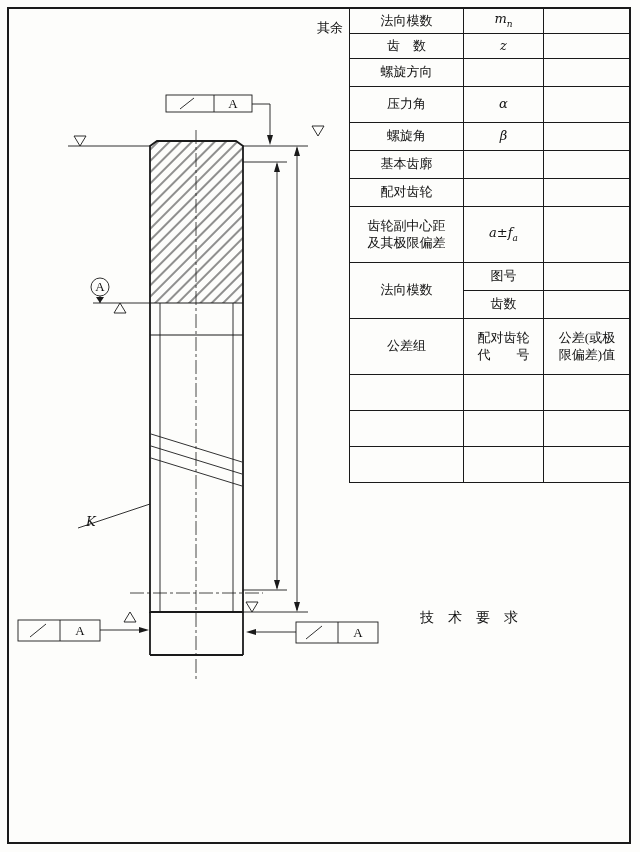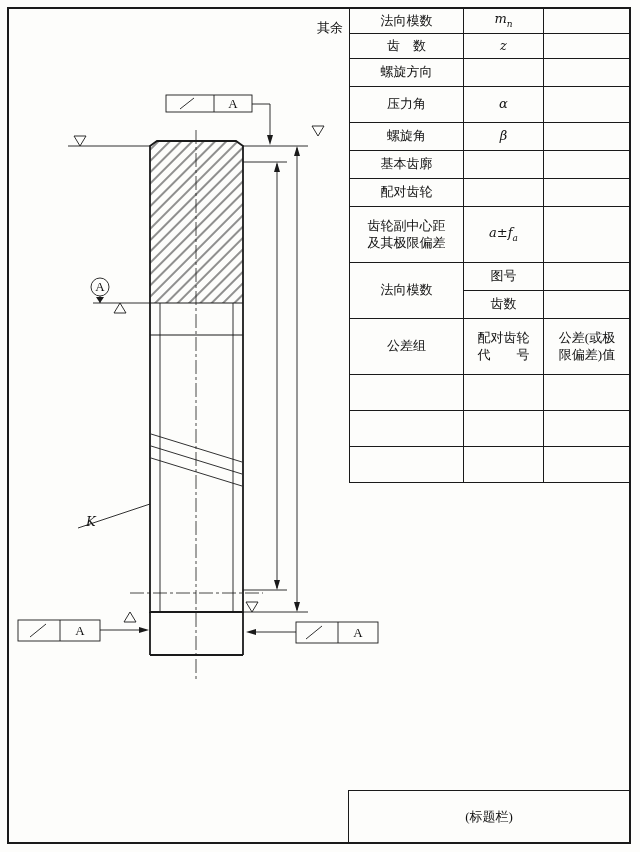--- a/index.html
+++ b/index.html
@@ -226,18 +226,16 @@
       <td></td>
     </tr>
     <tr class="rh27">
       <td></td>
       <td></td>
       <td></td>
     </tr>
   </tbody>
     </table>
 
-
-  <div class="titleblock">
-    <span>(标题栏)</span>
-  </div>
+  <div class="techreq">技　术　要　求</div>
+
 
 </div>
 
 </body></html>

